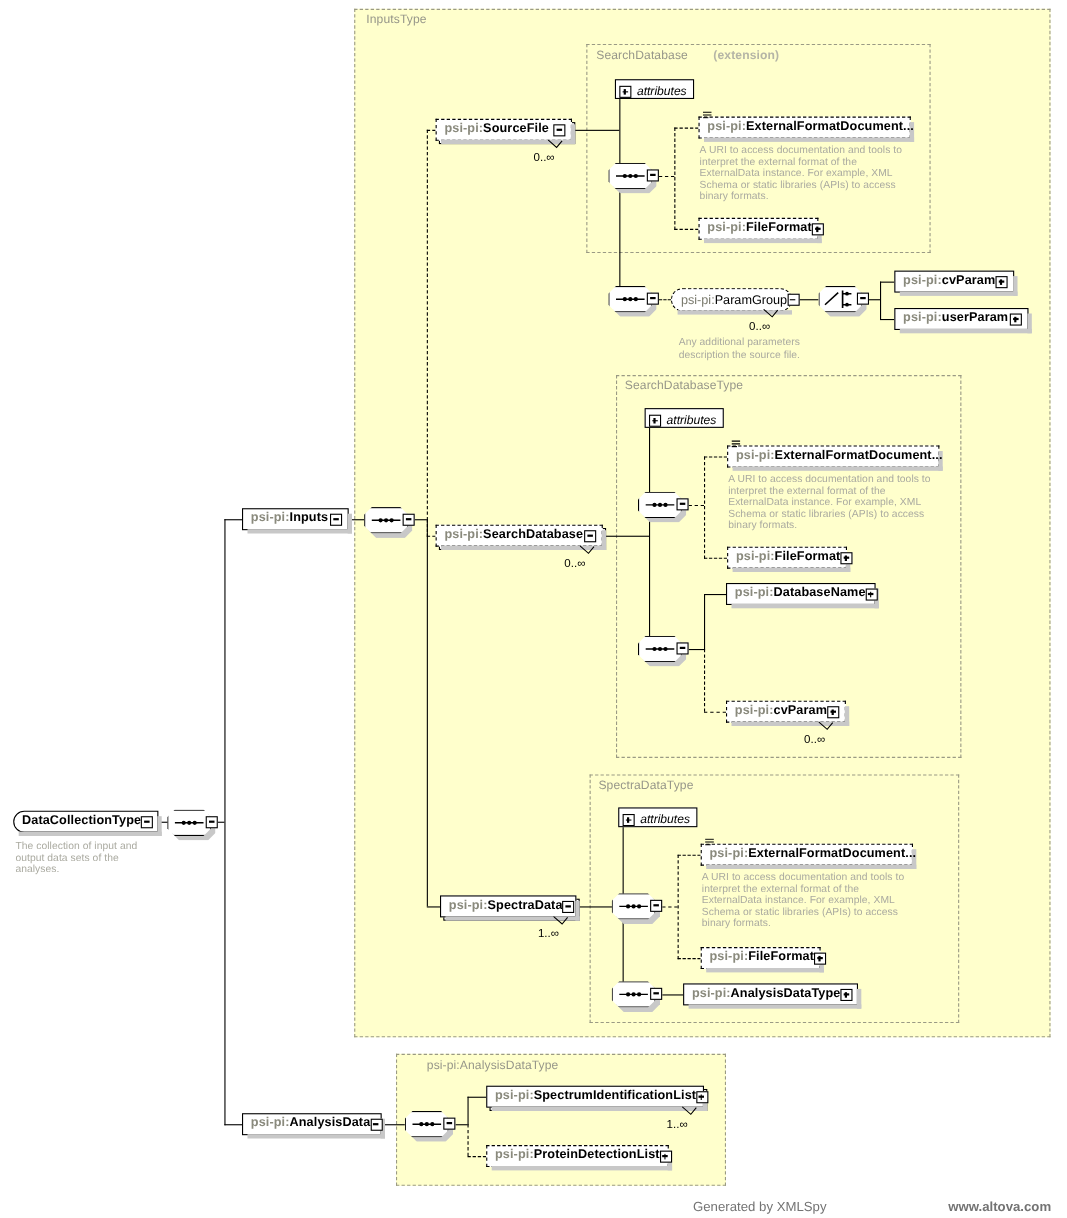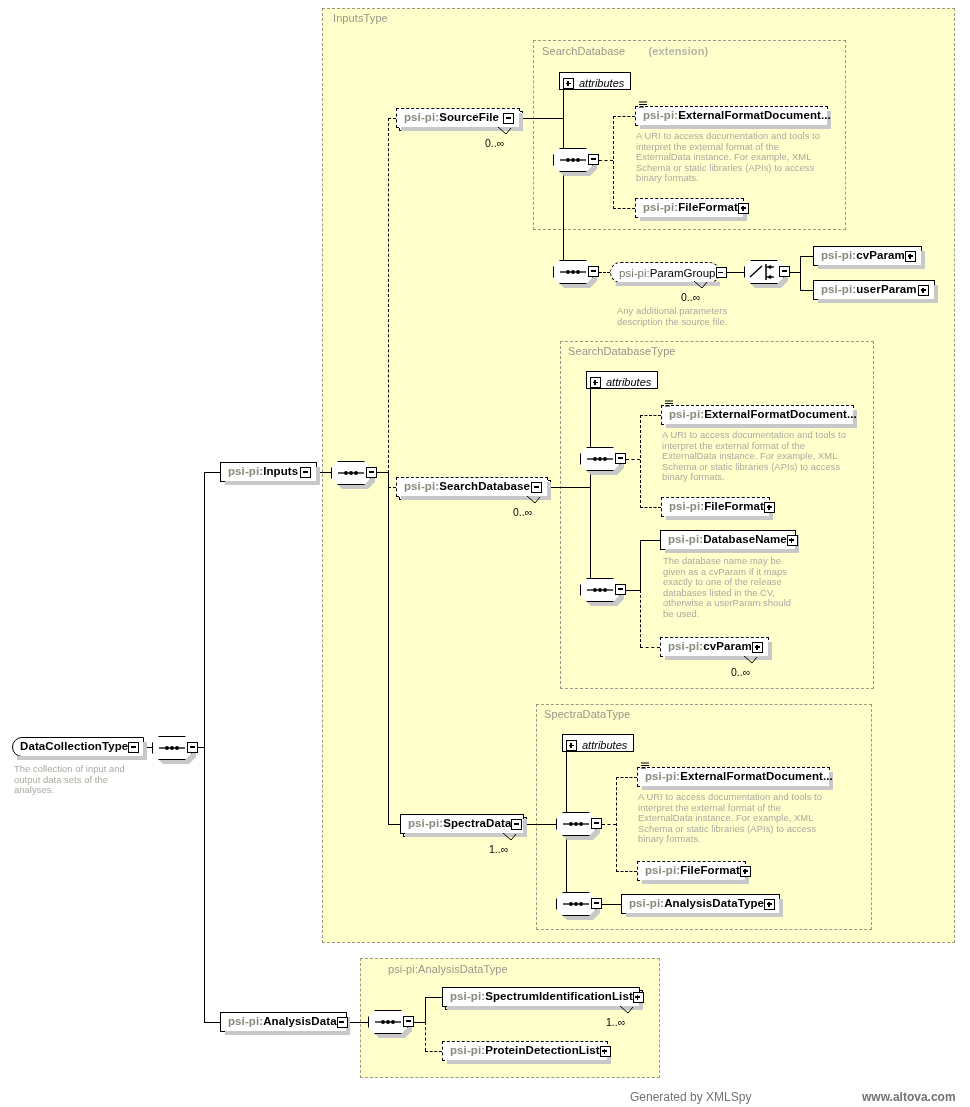--- a/index.html
+++ b/index.html
@@ -542,26 +542,20 @@
   <div class="lnd h" style="left:640px; top:647px; width:20px;"></div>
 
   <div class="node" style="left:660px; top:530px; width:136px;">
     <span class="pfx">psi-pi:</span>
       <span class="nm">DatabaseName</span>
     <span class="toggle" style="margin-left:auto;">
         <i class="hbar"></i>
         <i class="vbar"></i>
       </span>
   </div>
-  <div class="anno" style="left:663px; top:556px; width:130px;">The database name may be
-given as a cvParam if it maps
-exactly to one of the release
-databases listed in the CV,
-otherwise a userParam should
-be used.</div>
 
   <div class="node optional" style="left:660px; top:637px; width:109px;">
     <span class="pfx">psi-pi:</span>
       <span class="nm">cvParam</span>
     <span class="toggle" style="margin-left:auto;">
         <i class="hbar"></i>
         <i class="vbar"></i>
       </span>
   </div>
   <svg class="hook" style="left:744px; top:656px;" width="16" height="9">

